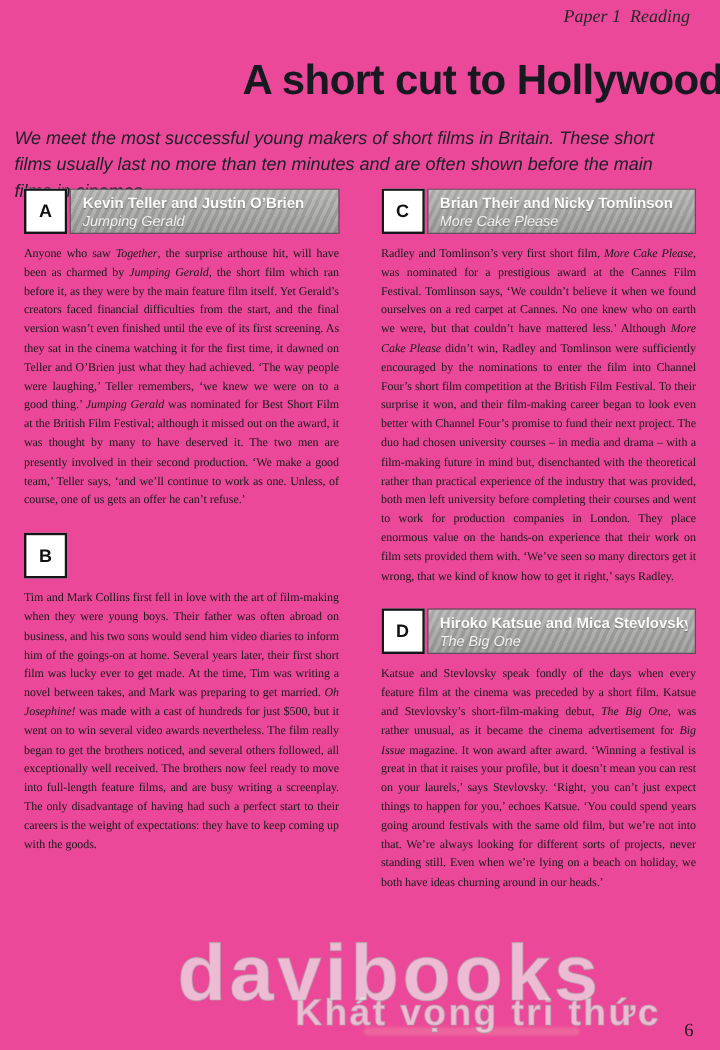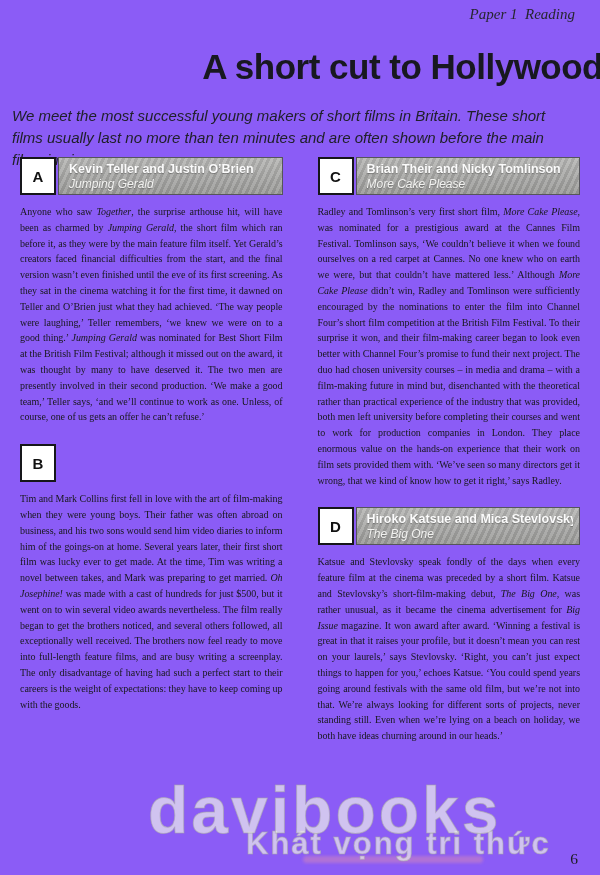--- a/index.html
+++ b/index.html
@@ -1,20 +1,20 @@
 <!DOCTYPE html>
 <html><head>
 <meta charset="utf-8">
 <style>
   html,body{margin:0;padding:0;background:#e8e8e6;}
   .page{
     position:relative;
     width:600px;height:875px;
     margin:0 auto;
-    background:#8b5cf6;
+    background:#ec4899;
     font-family:"Liberation Serif", serif;
     color:#151515;
     overflow:hidden;
   }
   .running-head{
     position:absolute;top:6px;right:25px;
     font-family:"Liberation Serif", serif;
     font-style:italic;font-size:15px;color:#26262e;
     white-space:pre;
   }

